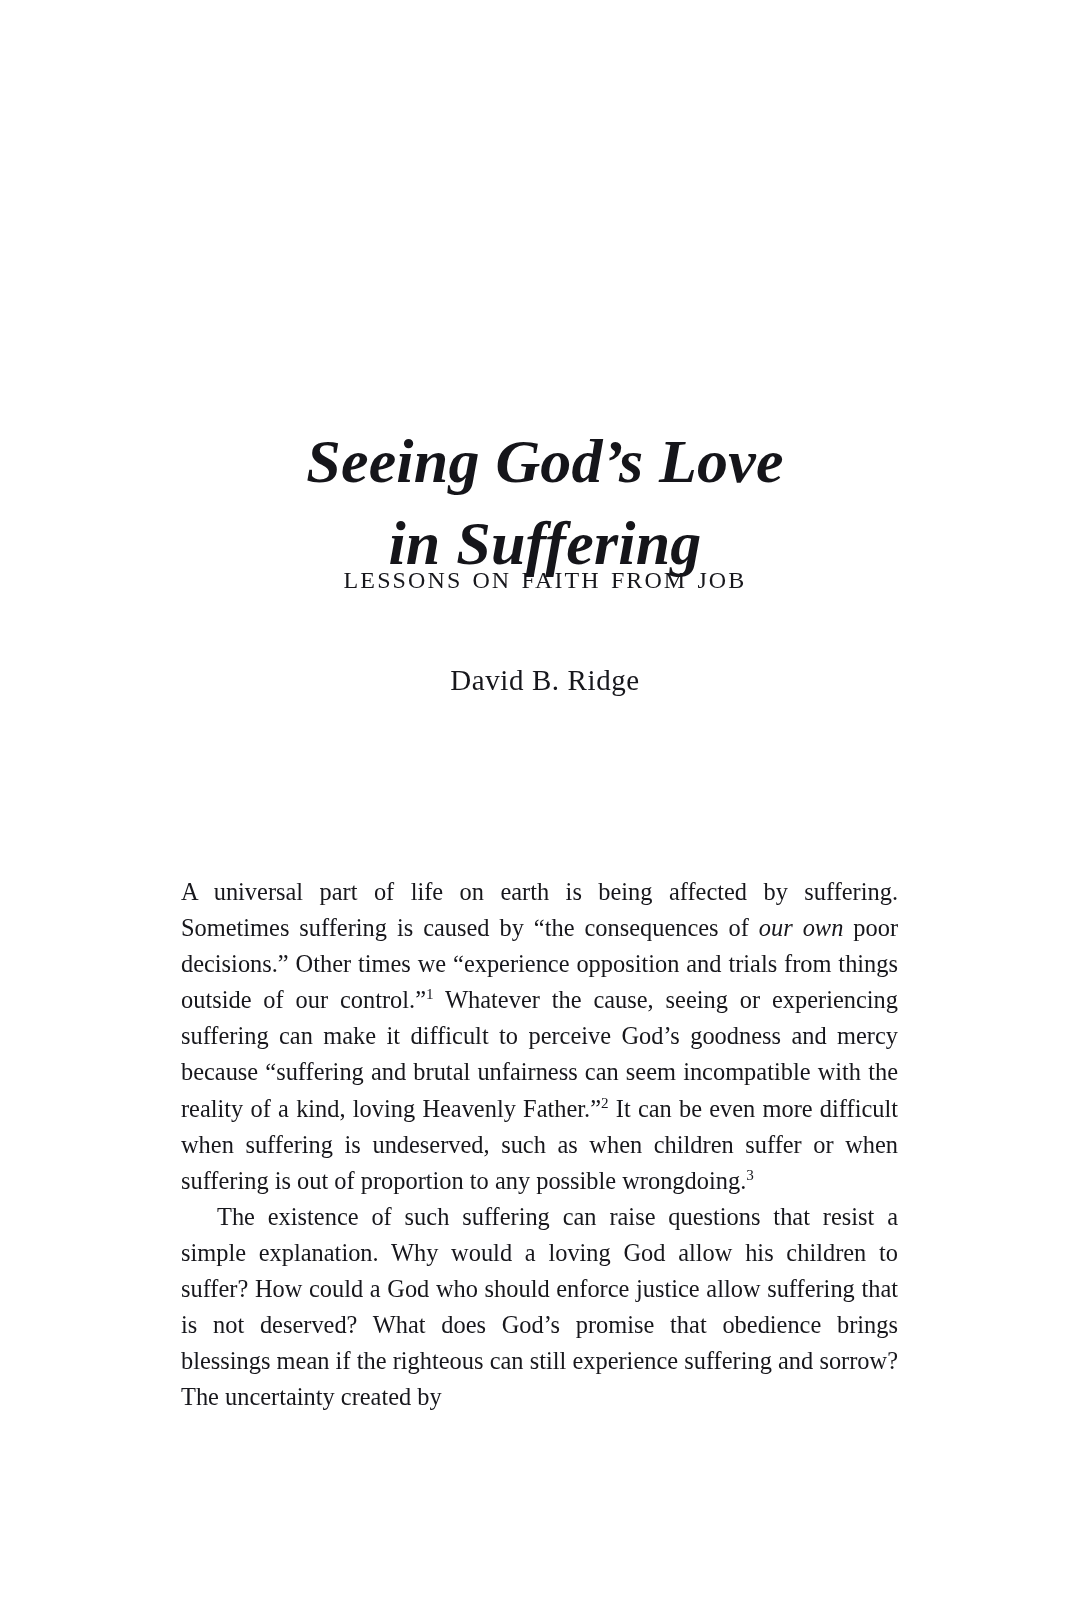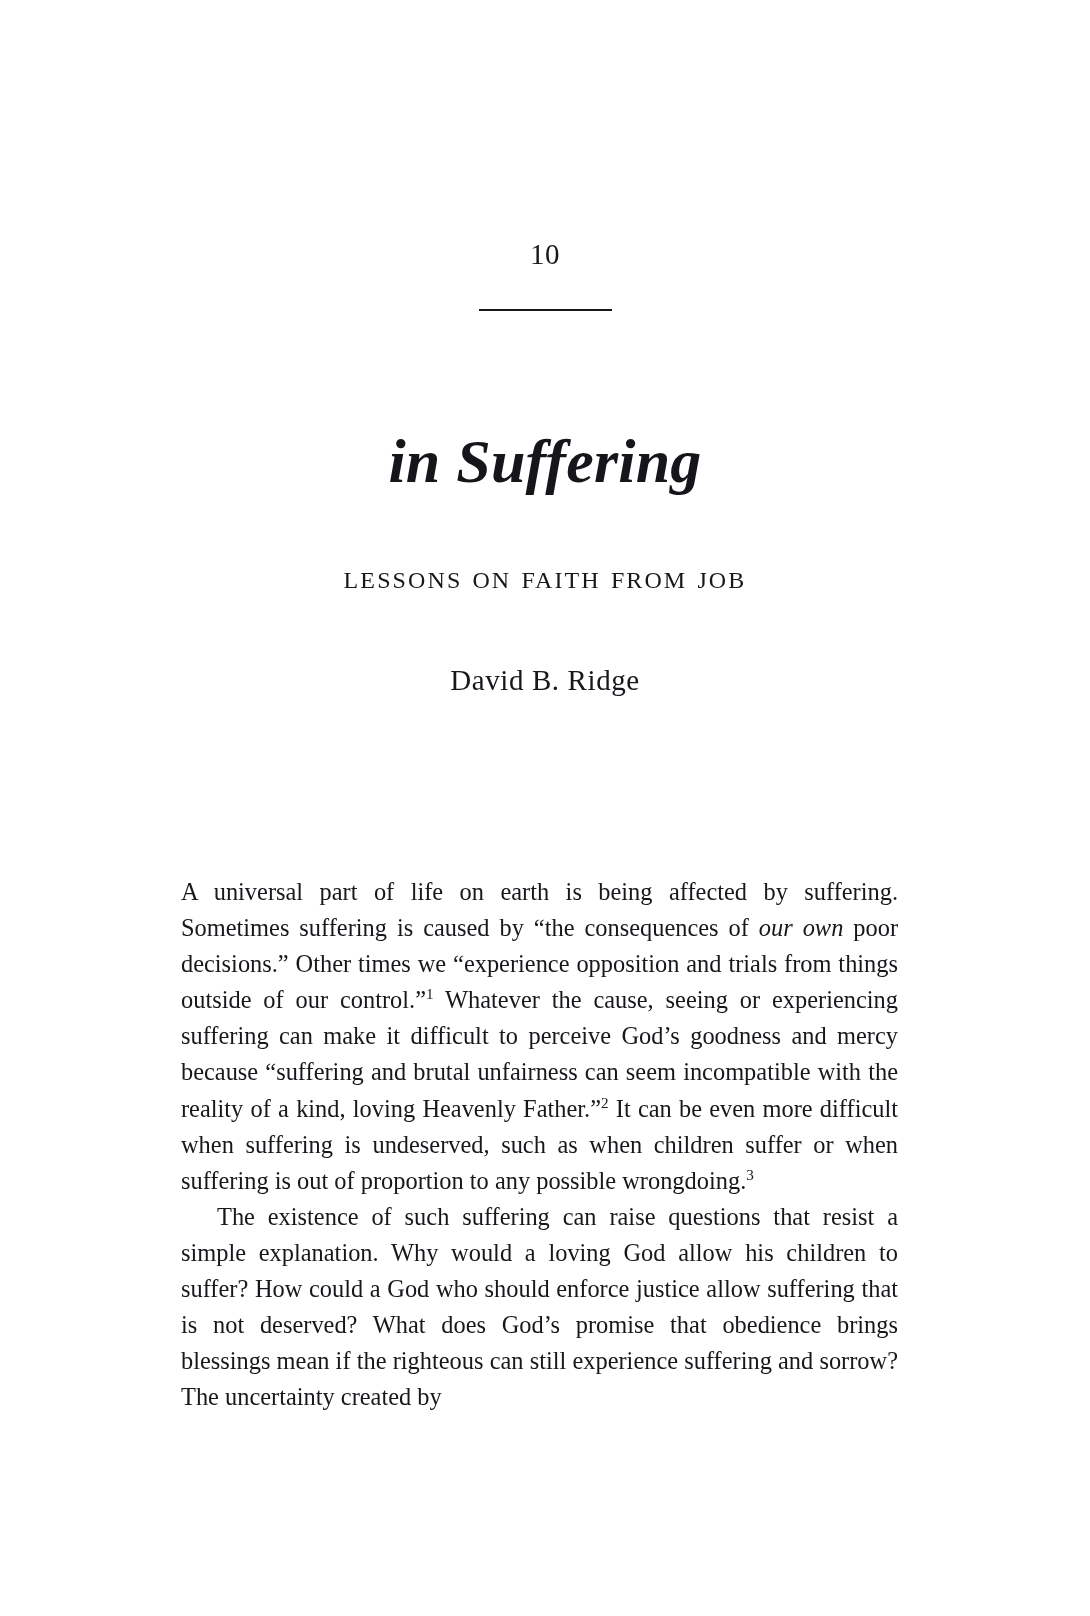--- a/index.html
+++ b/index.html
@@ -119,26 +119,23 @@
     font-size: 0.62em;
     vertical-align: super;
     line-height: 0;
   }
 </style>
 </head>
 <body>
 
 <div class="page">
 
-  <div class="chapter-head">
-    <div class="chapter-number">10</div>
-    <div class="chapter-rule"></div>
-  </div>
 
   <h1 class="chapter-title">
+    <span class="tline">Seeing God’s Love</span>
     <span class="tline">in Suffering</span>
   </h1>
 
   <div class="chapter-subtitle">LESSONS ON FAITH FROM JOB</div>
 
   <div class="chapter-author">David B. Ridge</div>
 
   <div class="body-block">
 
     <p class="para"><span>A universal part of life on earth is being affected by suffering. Sometimes suffering is caused by “the consequences of </span><em>our own</em><span> poor decisions.” Other times we “experience opposition and trials from things outside of our control.”</span><sup>1</sup><span> Whatever the cause, seeing or experiencing suffering can make it difficult to perceive God’s goodness and mercy because “suffering and brutal unfairness can seem incompatible with the reality of a kind, loving Heavenly Father.”</span><sup>2</sup><span> It can be even more difficult when suffering is undeserved, such as when children suffer or when suffering is out of proportion to any possible wrongdoing.</span><sup>3</sup></p>

